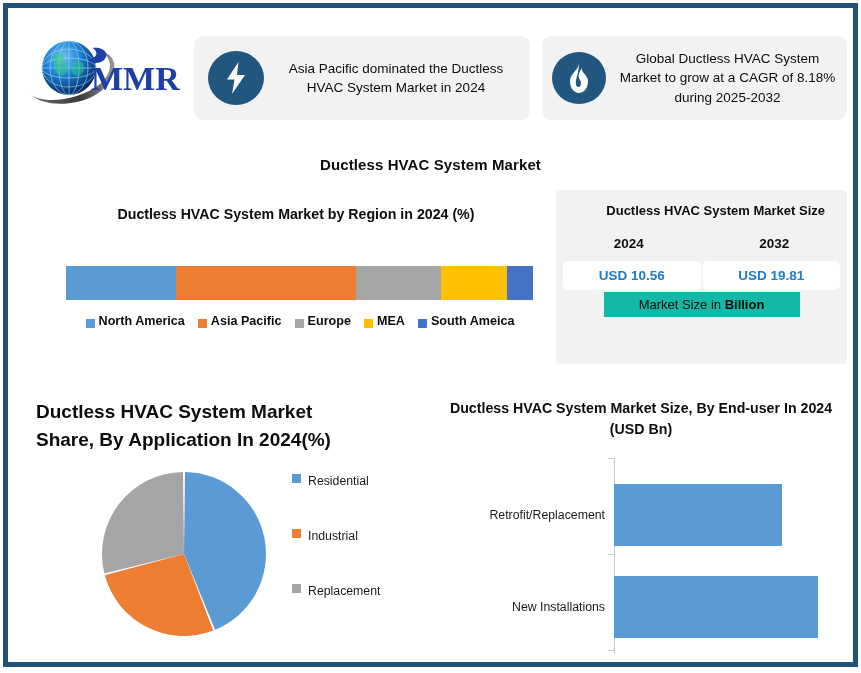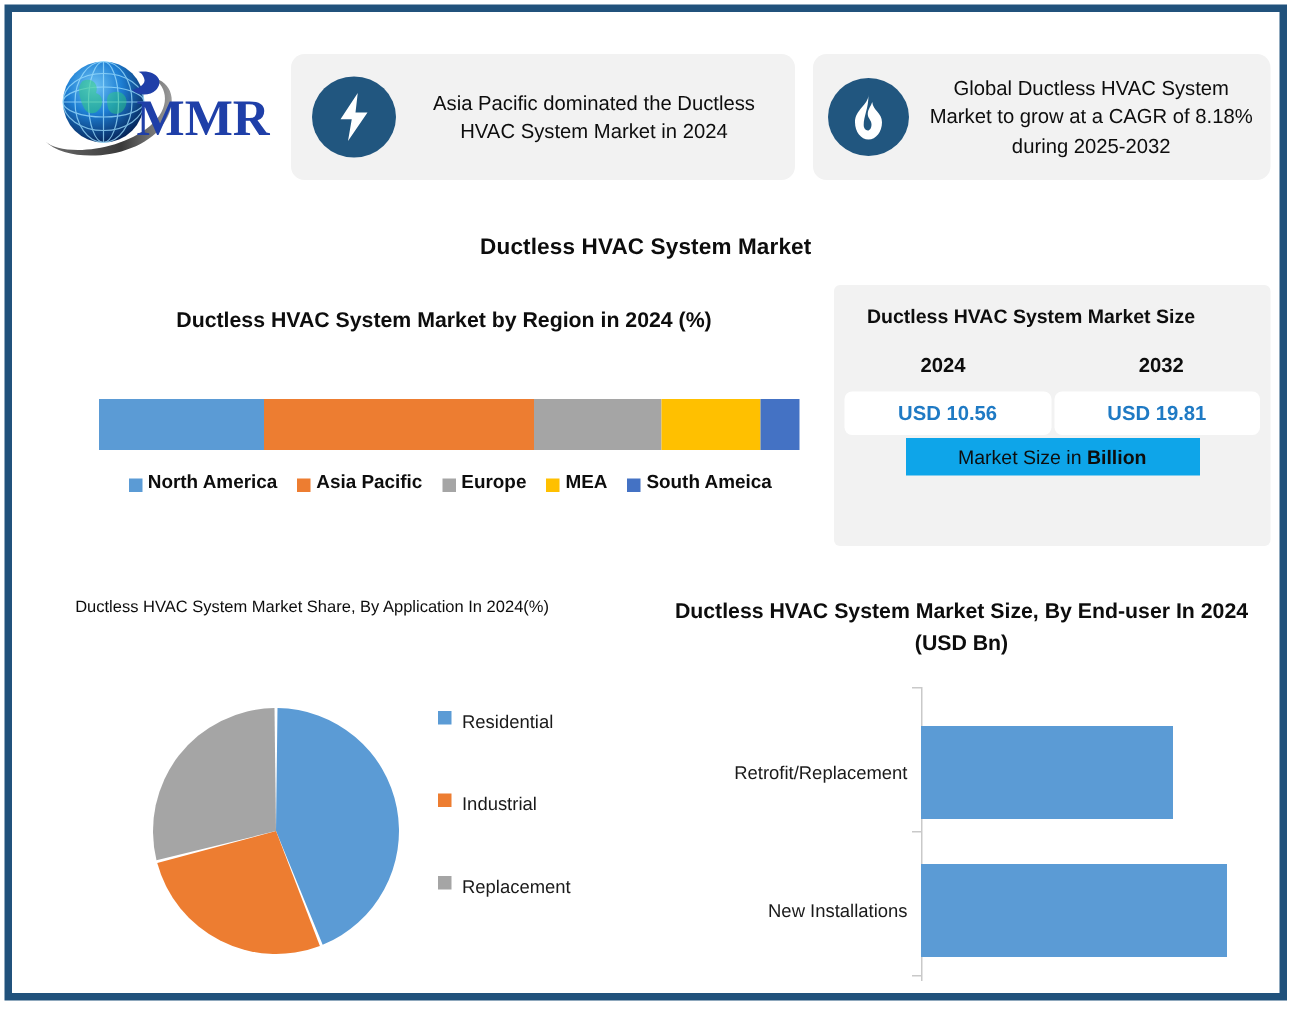--- a/index.html
+++ b/index.html
@@ -33,34 +33,34 @@
   #stacked-bar{position:absolute;left:20px;top:62px;width:467px;height:34px;display:flex;}
   #stacked-bar > div{height:100%;}
   #region-legend{position:absolute;left:14px;top:110px;width:480px;
                  display:flex;justify-content:center;align-items:center;gap:13px;}
   .lg-item{display:flex;align-items:flex-end;font-size:12.6px;font-weight:bold;color:#0d0d0d;white-space:nowrap;}
   .lg-swatch{width:9px;height:9px;margin-right:4px;flex:0 0 auto;}
 
   
   #size-panel{position:absolute;left:548px;top:182px;width:291px;height:174px;
               background:#f2f2f2;border-radius:4px;box-sizing:border-box;}
-  #size-title{text-align:left;font-size:13px;font-weight:bold;color:#0d0d0d;
+  #size-title{text-align:right;font-size:13px;font-weight:bold;color:#0d0d0d;
               padding:12px 22px 0 22px;line-height:1.42;}
   #size-years{display:flex;margin-top:16px;}
   #size-years > div{flex:1;text-align:center;font-size:13.5px;font-weight:bold;color:#0d0d0d;}
   #size-values{display:flex;margin-top:10px;padding:0 6px;box-sizing:border-box;}
   #size-values > div{flex:1;background:#ffffff;border-radius:5px;margin:0 1px;
                      text-align:center;padding:7px 0;font-size:13.5px;font-weight:bold;color:#1f7ac4;}
-  #size-footer{margin:0 auto;margin-top:2px;width:196px;background:#0ea5e9;
+  #size-footer{margin:0 auto;margin-top:2px;width:196px;background:#14b8a6;
                text-align:center;font-size:13px;color:#0d0d0d;padding:5px 0;}
   #size-footer b{font-weight:bold;}
 
   
   #pie-panel{position:absolute;left:28px;top:390px;width:400px;height:262px;}
-  #pie-title{text-align:right;font-size:11px;font-weight:normal;color:#0d0d0d;line-height:1.45;width:330px;}
+  #pie-title{text-align:left;font-size:19px;font-weight:bold;color:#0d0d0d;line-height:1.45;width:330px;}
   #pie-wrap{position:absolute;left:48px;top:56px;width:200px;height:200px;}
   #pie-legend{position:absolute;left:256px;top:76px;}
   .pl-item{display:flex;align-items:flex-start;height:55px;font-size:12.3px;color:#1a1a1a;}
   .pl-swatch{width:9px;height:9px;margin-right:7px;flex:0 0 auto;}
 
   
   #bar-panel{position:absolute;left:438px;top:390px;width:400px;height:262px;}
   #bar-title{text-align:center;font-size:14.2px;font-weight:bold;color:#0d0d0d;line-height:1.45;width:390px;}
   #bar-plot{position:absolute;left:0;top:60px;width:395px;height:196px;}
   .bar-row{position:absolute;display:flex;align-items:center;height:62px;left:0;width:395px;}

